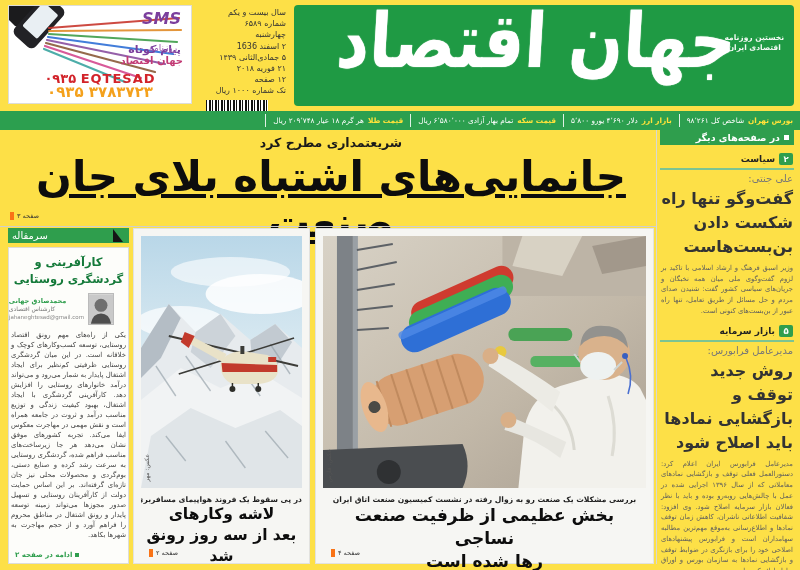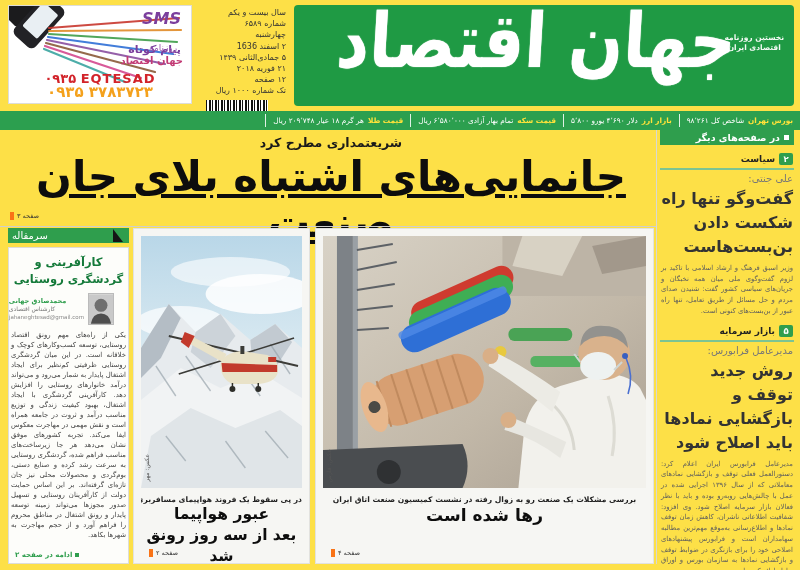--- a/index.html
+++ b/index.html
@@ -282,21 +282,21 @@
           <circle cx="92" cy="153" r="3" fill="#2e2e2a"></circle>
           <circle cx="118" cy="153" r="3" fill="#2e2e2a"></circle>
           <line x1="92" y1="147" x2="92" y2="151" stroke="#2e2e2a" stroke-width="1.5"></line>
           <line x1="118" y1="147" x2="118" y2="151" stroke="#2e2e2a" stroke-width="1.5"></line>
           <rect x="128" y="121" width="8" height="5" fill="#c23a2c"></rect>
         </g>
       </svg>
       <span class="vcredit">عکس: مهر</span>
     </div>
     <div class="card-kicker">در پی سقوط یک فروند هواپیمای مسافربری ای‌تی‌آر</div>
-    <div class="card-hl">عبور هواپیما</div>
+    <div class="card-hl">لاشه وکارهای</div>
     <div class="card-hl">بعد از سه روز رونق شد</div>
     <span class="pref">صفحه ۲</span>
   </div>
 
   <div class="card card2">
     <div class="card-photo">
       <svg viewBox="0 0 324 252" preserveAspectRatio="none">
         <defs>
           <linearGradient id="bg2" x1="0" y1="0" x2="1" y2="1">
             <stop offset="0" stop-color="#d8d2c6"></stop>
@@ -353,17 +353,18 @@
         <ellipse cx="276" cy="130" rx="18" ry="14" fill="#eef2f1"></ellipse>
         <path d="M258,126 L252,118 M292,134 L300,126" stroke="#cfd6d4" stroke-width="2"></path>
         <path d="M304,122 Q312,140 306,158" stroke="#4a6fd0" stroke-width="1.6" fill="none"></path>
         <circle cx="303" cy="120" r="3" fill="#3a5fc0"></circle>
         <path d="M0,214 L140,208 Q150,230 140,252 L0,252 Z" fill="#4a4d50"></path>
         <circle cx="66" cy="236" r="12" fill="#2f3133"></circle>
       </svg>
       <span class="vcredit">عکس: فارس</span>
     </div>
     <div class="card-kicker">بررسی مشکلات یک صنعت رو به زوال رفته در نشست کمیسیون صنعت اتاق ایران</div>
+    <div class="card-hl">بخش عظیمی از ظرفیت صنعت نساجی</div>
     <div class="card-hl">رها شده است</div>
     <span class="pref">صفحه ۴</span>
   </div>
 
 </div>
 
 </body></html>

